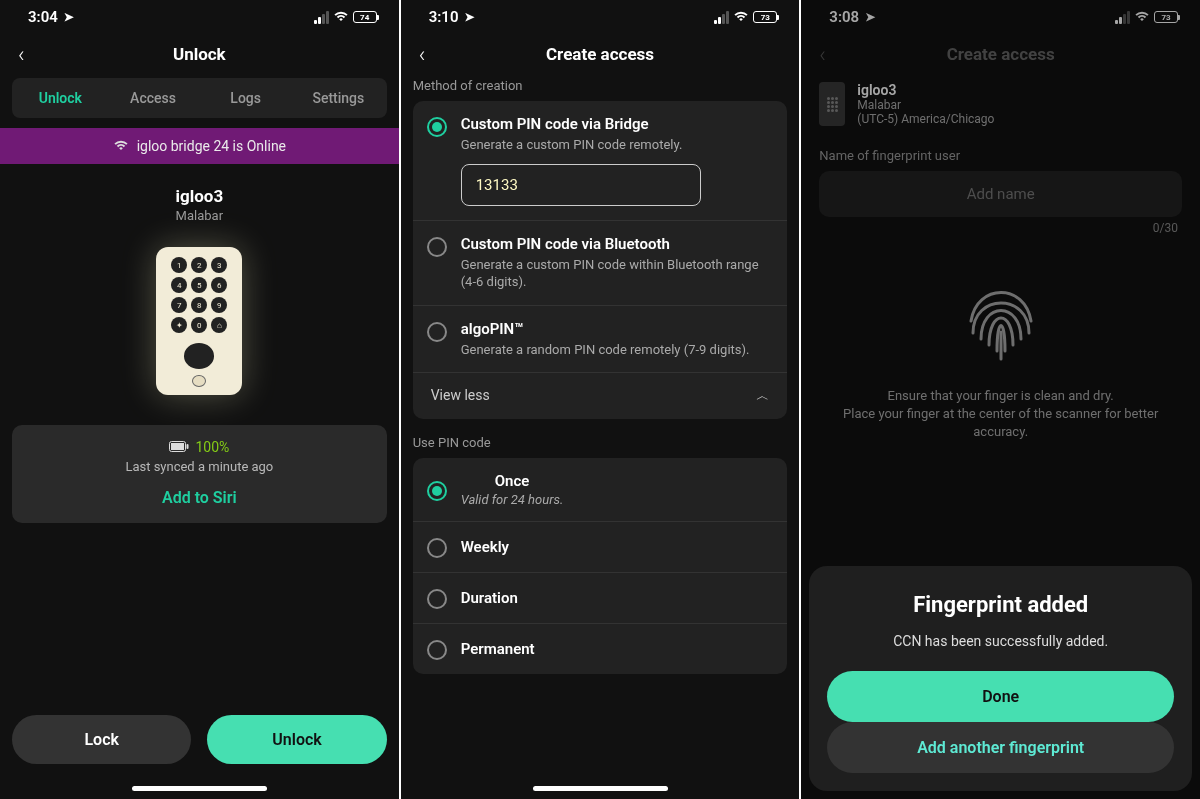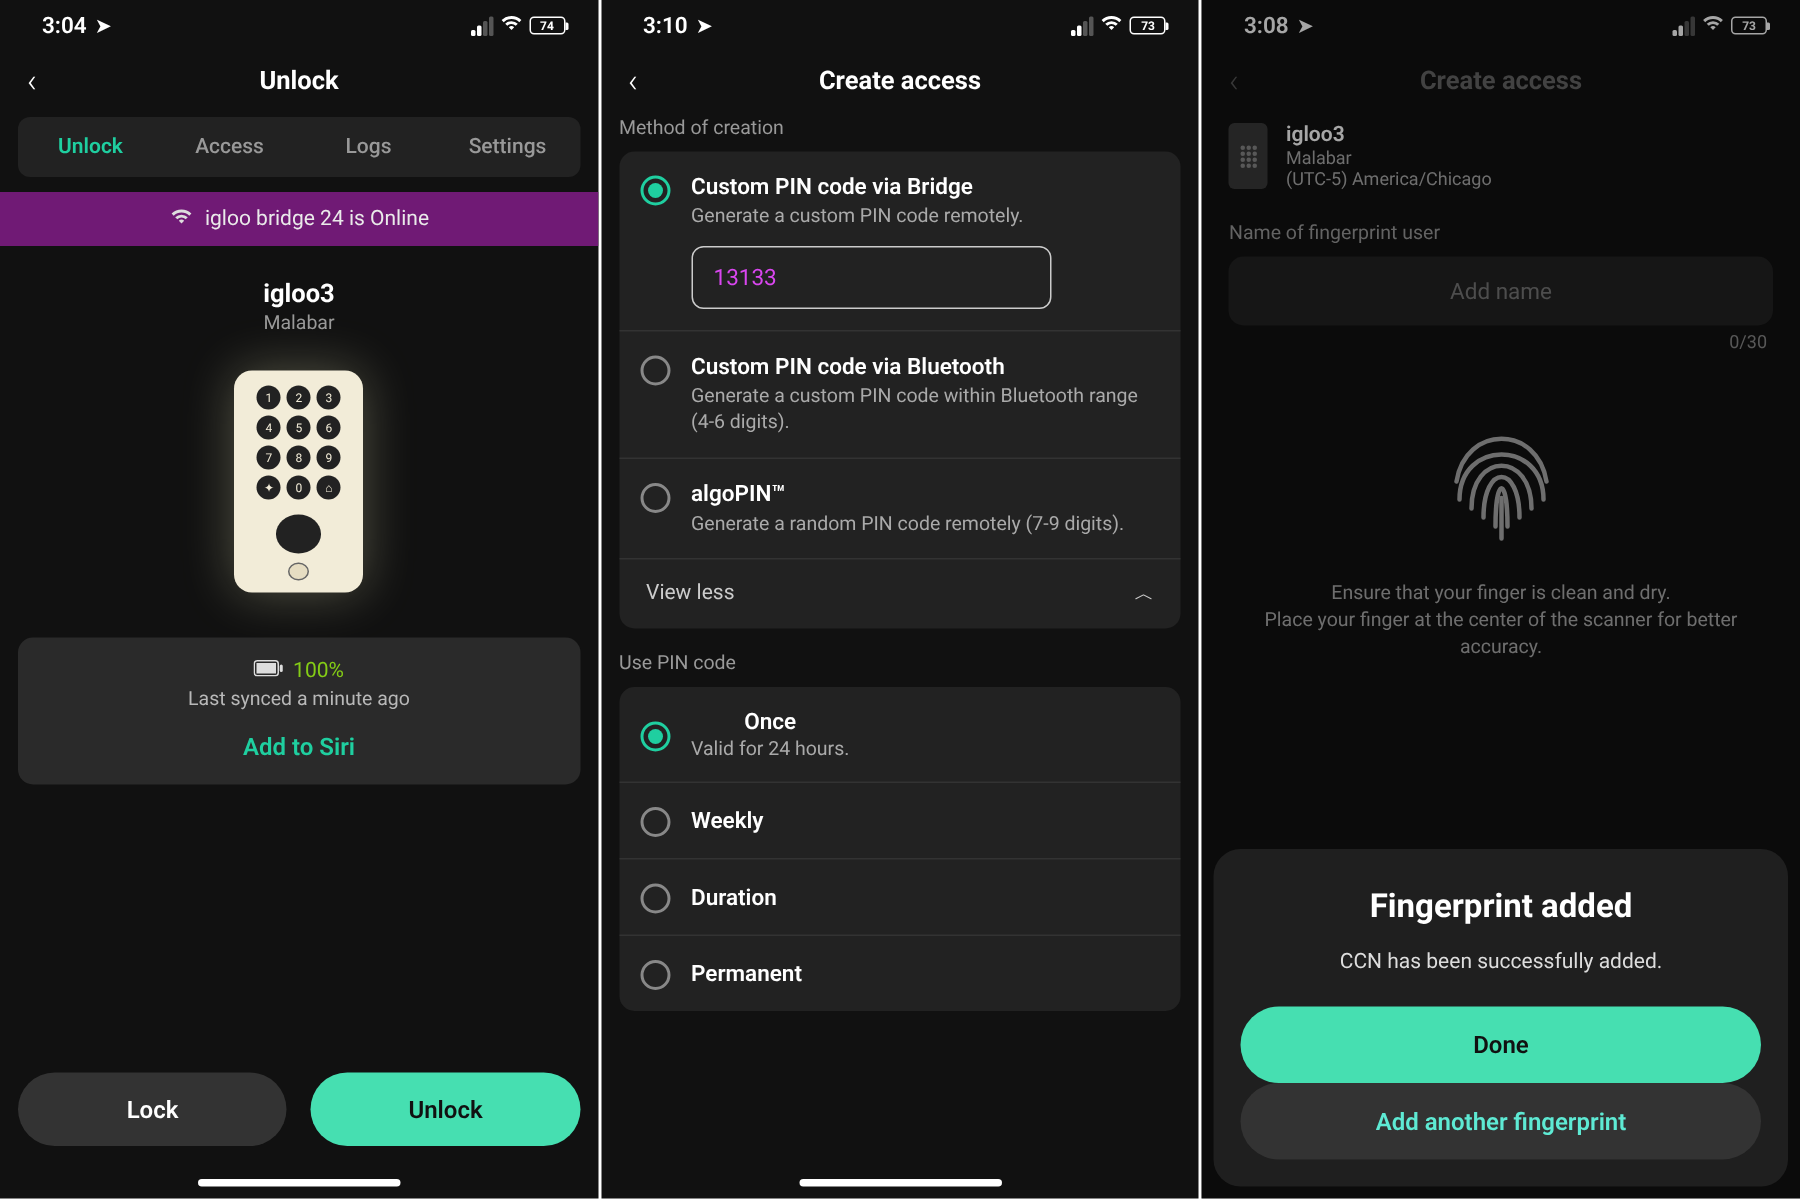--- a/index.html
+++ b/index.html
@@ -232,42 +232,42 @@
     background: #1fcfa0;
   }
   .opt-body { flex: 1; }
   .opt-title { font-size: 15px; font-weight: 600; color: #fff; }
   .opt-desc  { font-size: 13px; color: #aaa; margin-top: 3px; line-height: 1.35;}
   .pin-input {
     margin-top: 10px;
     border: 1px solid #ccc;
     border-radius: 8px;
     padding: 11px 14px;
-    color: #d946ef;
+    color: #fef9c3;
     font-size: 15px;
     max-width: 240px;
   }
   .view-less {
     display: flex;
     justify-content: space-between;
     padding: 14px 18px;
     font-size: 14px;
     color: #ccc;
   }
   .chevron { font-size: 13px; color:#ccc; }
   .use-row {
     display: flex;
     align-items: center;
     padding: 14px 14px;
     gap: 14px;
     border-bottom: 1px solid #333;
   }
   .use-row:last-child { border-bottom: none; }
   .use-body { display: flex; flex-direction: column; text-align: center; }
-  .use-sub { font-size: 13px; color: #aaa; margin-top: 2px;}
+  .use-sub { font-size: 13px; color: #aaa; margin-top: 2px; font-style: italic;}
   
   .device-header3 {
     display: flex; gap: 12px; align-items: flex-start;
     padding: 4px 18px 12px;
   }
   .device-thumb {
     width: 26px; height: 44px;
     background: #3a3a3a;
     border-radius: 4px;
     display: flex; flex-direction: column; align-items: center; justify-content: center;

